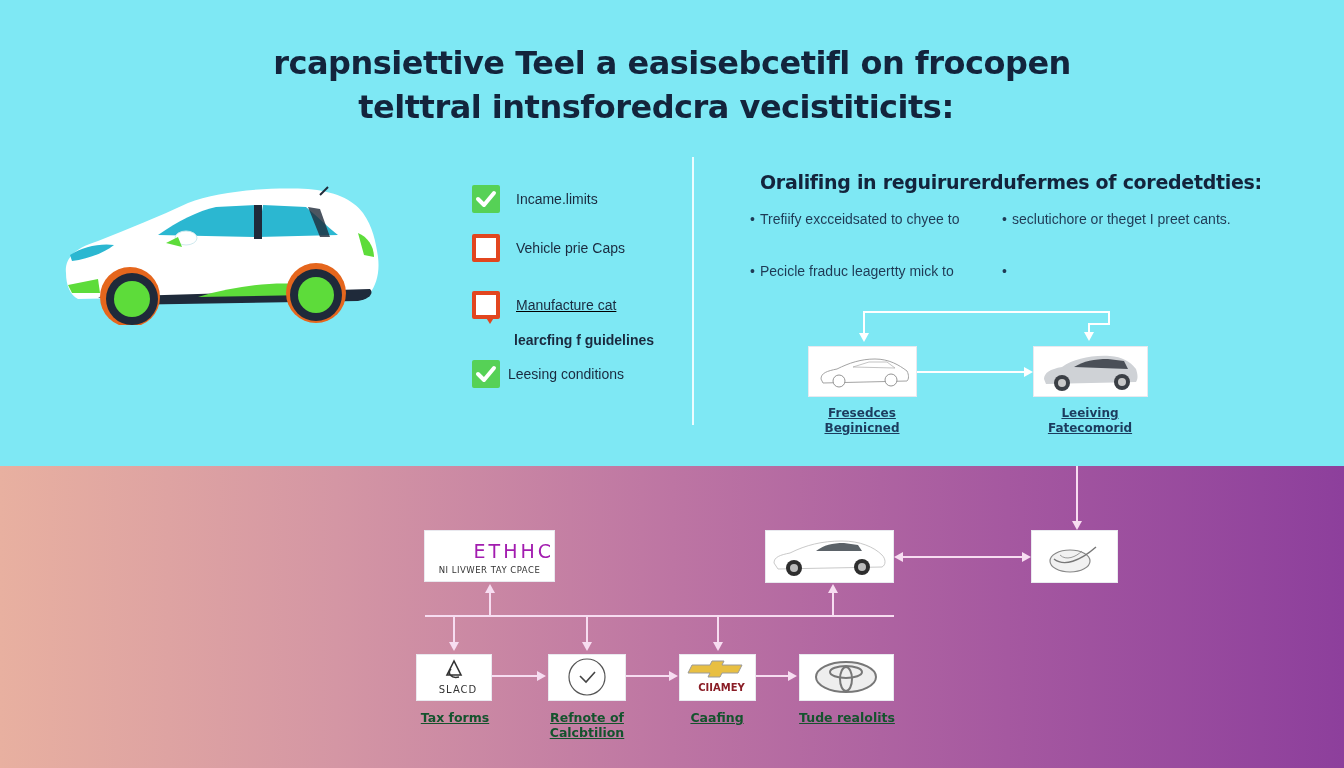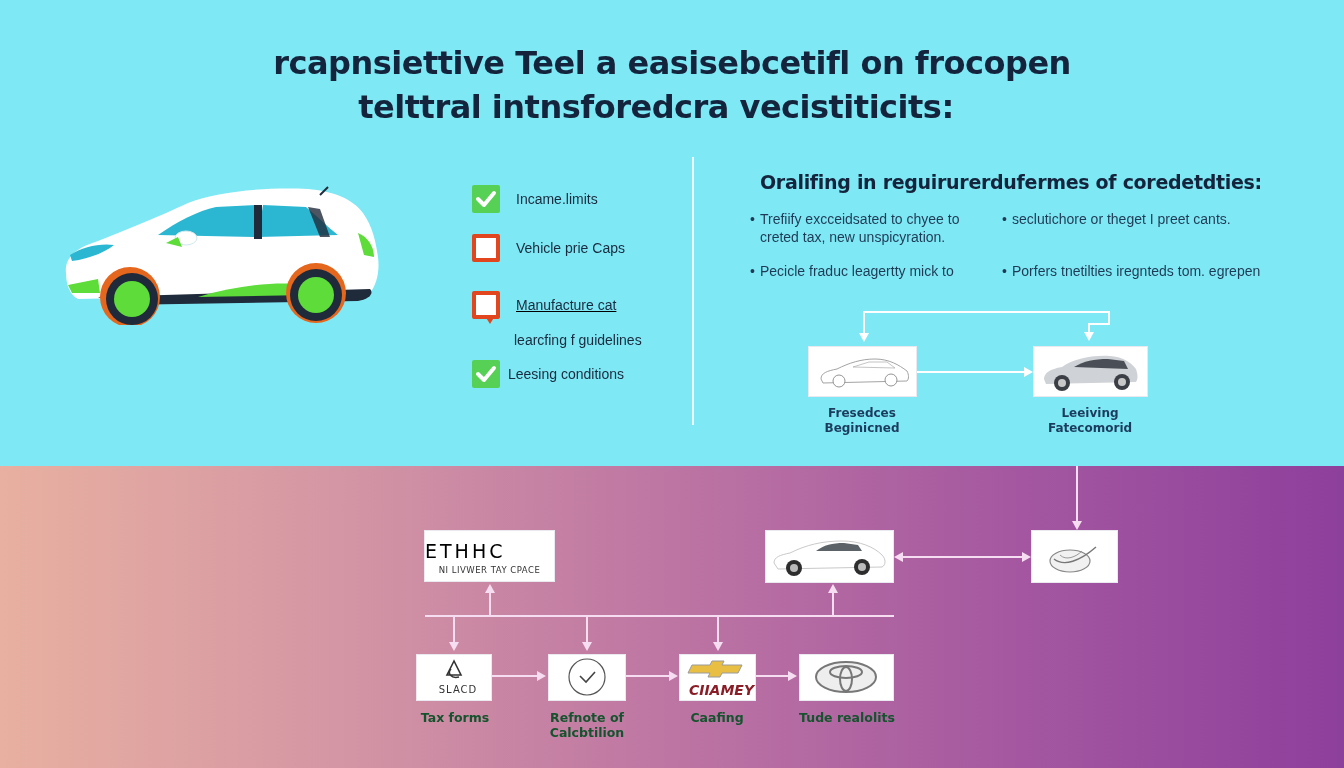--- a/index.html
+++ b/index.html
@@ -25,36 +25,36 @@
     border-left: 5px solid transparent; border-right: 5px solid transparent; border-top: 8px solid #e2461f; }
 
   .divider { position: absolute; left: 692px; top: 157px; width: 2px; height: 268px; background: #ffffff; opacity: 0.85; }
 
   .req-title { position: absolute; left: 760px; top: 171px; font-family: "DejaVu Sans", sans-serif; font-weight: bold;
     font-size: 19px; color: #13243c; white-space: nowrap; letter-spacing: -0.3px; }
   .req-bullet { position: absolute; font-size: 14px; color: #1f3a55; line-height: 18px; width: 270px; }
   .req-bullet .dot { position: absolute; left: -10px; top: 0; }
 
   .box { position: absolute; background: #ffffff; border: 1px solid #e9e9ef; }
-  .lbl { position: absolute; text-align: center; font-size: 12.5px; line-height: 15px; }
+  .lbl { position: absolute; text-align: center; font-size: 12.5px; line-height: 15px; text-decoration: underline; }
   .lbl.dark { color: #1c3c5e; font-weight: bold; font-family: "DejaVu Sans", sans-serif; font-size: 12px; }
   .lbl.light { color: #14532d; font-weight: bold; font-family: "DejaVu Sans", sans-serif; font-size: 12.5px; }
 
   .line { position: absolute; background: #ffffff; }
   .line.pink { background: #f7ddf1; }
   .arr-d, .arr-u, .arr-r, .arr-l { position: absolute; width: 0; height: 0; }
   .arr-d { border-left: 5px solid transparent; border-right: 5px solid transparent; border-top: 9px solid #ffffff; }
   .arr-u { border-left: 5px solid transparent; border-right: 5px solid transparent; border-bottom: 9px solid #f7ddf1; }
   .arr-r { border-top: 5px solid transparent; border-bottom: 5px solid transparent; border-left: 9px solid #ffffff; }
   .arr-l { border-top: 5px solid transparent; border-bottom: 5px solid transparent; border-right: 9px solid #f7ddf1; }
   .pinkarr.arr-d { border-top-color: #f7ddf1; }
   .pinkarr.arr-r { border-left-color: #f7ddf1; }
 
-  .ethc-title { position: absolute; left: 0; top: 9px; width: 100%; text-align: left; font-size: 19px;
-    letter-spacing: 3px; color: #000000; font-family: "DejaVu Sans", sans-serif; }
+  .ethc-title { position: absolute; left: 0; top: 9px; width: 100%; text-align: right; font-size: 19px;
+    letter-spacing: 3px; color: #a21caf; font-family: "DejaVu Sans", sans-serif; }
   .ethc-sub { position: absolute; left: 0; top: 34px; width: 100%; text-align: center; font-size: 8.5px;
     letter-spacing: 0.5px; color: #333; font-family: "DejaVu Sans", sans-serif; }
   .logo-text { position: absolute; left: 4px; width: 100%; text-align: center; font-family: "DejaVu Sans", sans-serif; }
 </style>
 </head>
 <body>
 
 <div class="top-panel"></div>
 <div class="bottom-panel"></div>
 
@@ -106,53 +106,51 @@
   <div class="check-item" style="left:472px; top:234px;">
     <span class="chk red"></span>
     <span class="chk-label">Vehicle prie Caps</span>
   </div>
   <div class="check-item" style="left:472px; top:291px;text-decoration:underline;">
     <span class="chk red">
         <span class="pin-tip"></span>
       </span>
     <span class="chk-label">Manufacture cat</span>
   </div>
-  <div class="check-item" style="left:470px; top:332px;">
+  <div class="check-item" style="left:470px; top:332px;font-weight:bold;">
     <span class="chk-label" style="margin-left:44px;">learcfing f guidelines</span>
   </div>
   <div class="check-item" style="left:472px; top:360px;">
     <span class="chk green">
       <svg width="28" height="28" viewBox="0 0 28 28">
           <path d="M6 14 L12 20 L22 8" stroke="#fff" stroke-width="4" fill="none" stroke-linecap="round" stroke-linejoin="round"></path>
         </svg>
     </span>
     <span class="chk-label" style="margin-left:8px;">Leesing conditions</span>
   </div>
 </div>
 
 <div class="divider"></div>
 
 <div class="req-title">Oralifing in reguirurerdufermes of coredetdties:</div>
 
 <div class="req-bullet" style="left:760px; top:210px;">
   <span class="dot">•</span>
   <div>Trefiify excceidsated to chyee to</div>
-  <div>creted tax, new unspicyration.</div>
 </div>
 <div class="req-bullet" style="left:1012px; top:210px; width:300px;">
   <span class="dot">•</span>
   <div>seclutichore or theget I preet cants.</div>
 </div>
 <div class="req-bullet" style="left:760px; top:262px;">
   <span class="dot">•</span>
   <div>Pecicle fraduc leagertty mick to</div>
 </div>
 <div class="req-bullet" style="left:1012px; top:262px; width:300px;">
   <span class="dot">•</span>
-  <div>Porfers tnetilties iregnteds tom. egrepen</div>
 </div>
 
 <div class="line" style="left:863px; top:311px; width:247px; height:2px;"></div>
 <div class="line" style="left:863px; top:311px; width:2px; height:24px;"></div>
 <div class="arr-d" style="left:859px; top:333px;"></div>
 <div class="line" style="left:1108px; top:311px; width:2px; height:14px;"></div>
 <div class="line" style="left:1088px; top:323px; width:22px; height:2px;"></div>
 <div class="line" style="left:1088px; top:323px; width:2px; height:10px;"></div>
 <div class="arr-d" style="left:1084px; top:332px;"></div>
 
@@ -245,21 +243,21 @@
     <path d="M31 21 L37 27 L46 17" fill="none" stroke="#444" stroke-width="1.6"></path>
   </svg>
 </div>
 <div class="line pink" style="left:626px; top:675px; width:44px; height:2px;"></div>
 <div class="arr-r pinkarr" style="left:669px; top:671px;"></div>
 
 <div class="box" style="left:679px; top:654px; width:77px; height:47px;">
   <svg width="75" height="26" viewBox="0 0 75 26">
     <path d="M12 10 L30 10 L32 6 L44 6 L42 10 L62 10 L58 18 L42 18 L40 22 L28 22 L30 18 L8 18 Z" fill="#e8bf42" stroke="#9a9a9a" stroke-width="1"></path>
   </svg>
-  <div class="logo-text" style="top:27px; font-size:14px; color:#8a1d26; font-weight:bold;font-style:italic;">CIIAMEY</div>
+  <div class="logo-text" style="top:27px; font-size:10px; color:#8a1d26; font-weight:bold;">CIIAMEY</div>
 </div>
 <div class="line pink" style="left:756px; top:675px; width:33px; height:2px;"></div>
 <div class="arr-r pinkarr" style="left:788px; top:671px;"></div>
 
 <div class="box" style="left:799px; top:654px; width:95px; height:47px;">
   <svg width="93" height="45" viewBox="0 0 93 45">
     <ellipse cx="46" cy="22" rx="30" ry="15" fill="#eee" stroke="#777" stroke-width="2"></ellipse>
     <ellipse cx="46" cy="17" rx="16" ry="6" fill="none" stroke="#777" stroke-width="2"></ellipse>
     <ellipse cx="46" cy="24" rx="6" ry="12" fill="none" stroke="#777" stroke-width="2"></ellipse>
   </svg>

